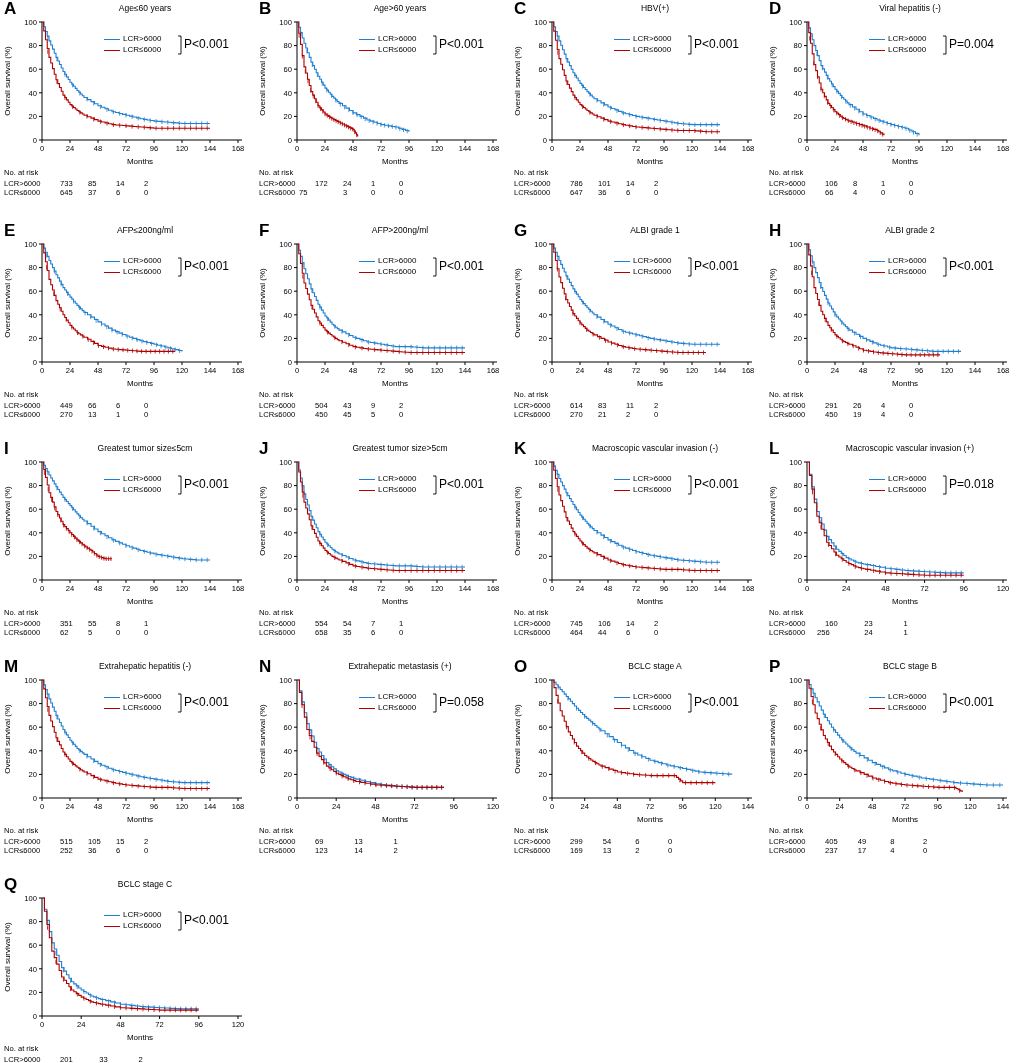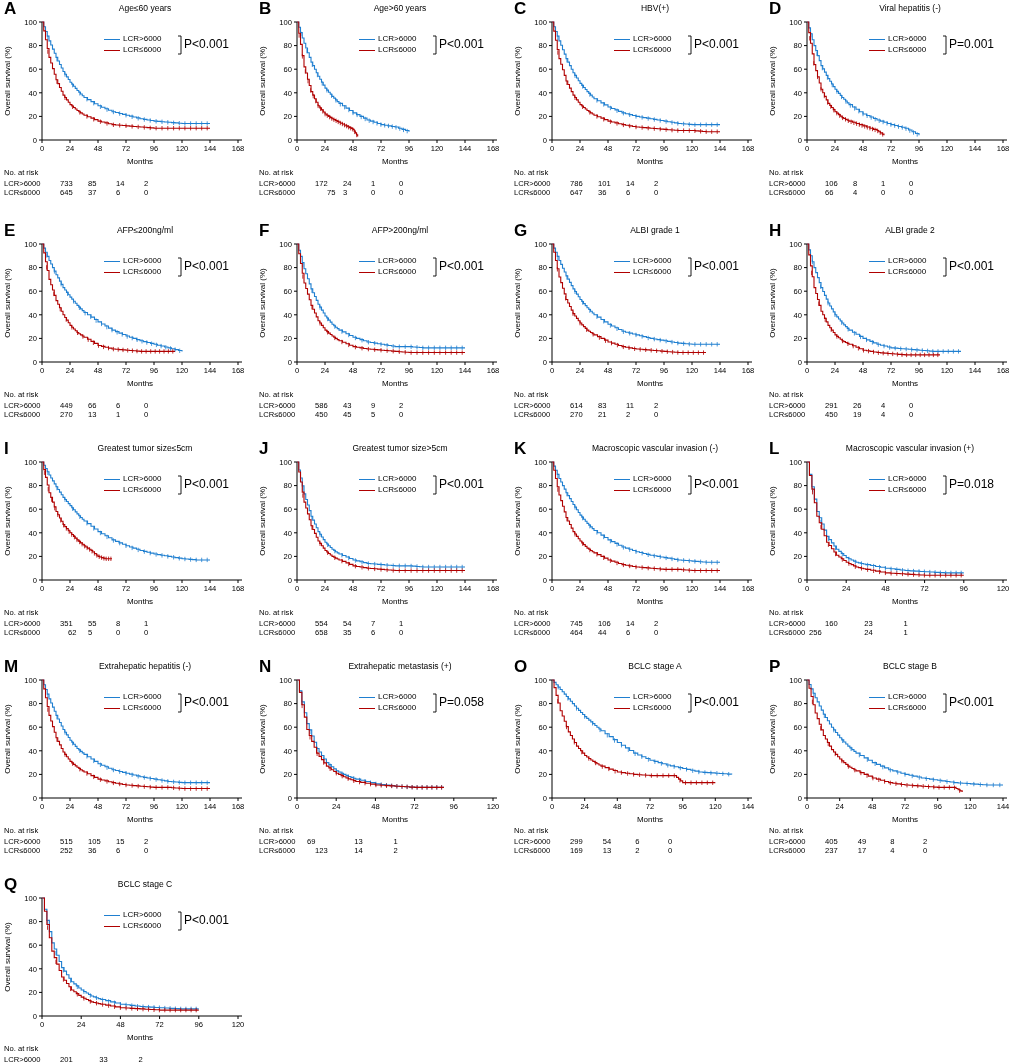--- a/index.html
+++ b/index.html
@@ -279,21 +279,21 @@
         <div class="risk-head">No. at risk</div>
         <div class="risk-row">
           <span class="risk-lbl">LCR&gt;6000</span>
           <span class="rv" style="left:56px">172</span>
           <span class="rv" style="left:84px">24</span>
           <span class="rv" style="left:112px">1</span>
           <span class="rv" style="left:140px">0</span>
         </div>
         <div class="risk-row">
           <span class="risk-lbl">LCR≤6000</span>
-          <span class="rv" style="left:68px">75</span>
+          <span class="rv" style="left:40px">75</span>
           <span class="rv" style="left:84px">3</span>
           <span class="rv" style="left:112px">0</span>
           <span class="rv" style="left:140px">0</span>
         </div>
       </div>
     </div>
     <div class="panel" style="left: 510px; top: 0px;">
       <div class="panel-letter">C</div>
       <div class="panel-title">HBV(+)</div>
       <div class="plot-wrap">
@@ -517,21 +517,21 @@
           <span class="leg-txt">LCR&gt;6000</span>
         </div>
         <div class="leg-row">
           <span class="leg-line red"></span>
           <span class="leg-txt">LCR≤6000</span>
         </div>
       </div>
       <div class="bracket" style="left: 177px; top: 34px;"><svg width="6" height="22" viewBox="0 0 6 22">
           <path d="M1,2 L4,2 L4,20 L1,20" fill="none" stroke="#000" stroke-width="0.9"></path>
         </svg></div>
-      <div class="pval" style="left: 184px; top: 39px;">P=0.001</div>
+      <div class="pval" style="left: 184px; top: 39px;">P=0.004</div>
       <div class="risk">
         <div class="risk-head">No. at risk</div>
         <div class="risk-row">
           <span class="risk-lbl">LCR&gt;6000</span>
           <span class="rv" style="left:56px">106</span>
           <span class="rv" style="left:84px">8</span>
           <span class="rv" style="left:112px">1</span>
           <span class="rv" style="left:140px">0</span>
         </div>
         <div class="risk-row">
@@ -772,21 +772,21 @@
         </div>
       </div>
       <div class="bracket" style="left: 177px; top: 34px;"><svg width="6" height="22" viewBox="0 0 6 22">
           <path d="M1,2 L4,2 L4,20 L1,20" fill="none" stroke="#000" stroke-width="0.9"></path>
         </svg></div>
       <div class="pval" style="left: 184px; top: 39px;">P&lt;0.001</div>
       <div class="risk">
         <div class="risk-head">No. at risk</div>
         <div class="risk-row">
           <span class="risk-lbl">LCR&gt;6000</span>
-          <span class="rv" style="left:56px">586</span>
+          <span class="rv" style="left:56px">504</span>
           <span class="rv" style="left:84px">43</span>
           <span class="rv" style="left:112px">9</span>
           <span class="rv" style="left:140px">2</span>
         </div>
         <div class="risk-row">
           <span class="risk-lbl">LCR≤6000</span>
           <span class="rv" style="left:56px">450</span>
           <span class="rv" style="left:84px">45</span>
           <span class="rv" style="left:112px">5</span>
           <span class="rv" style="left:140px">0</span>
@@ -1154,21 +1154,21 @@
         <div class="risk-head">No. at risk</div>
         <div class="risk-row">
           <span class="risk-lbl">LCR&gt;6000</span>
           <span class="rv" style="left:56px">351</span>
           <span class="rv" style="left:84px">55</span>
           <span class="rv" style="left:112px">8</span>
           <span class="rv" style="left:140px">1</span>
         </div>
         <div class="risk-row">
           <span class="risk-lbl">LCR≤6000</span>
-          <span class="rv" style="left:64px">62</span>
+          <span class="rv" style="left:56px">62</span>
           <span class="rv" style="left:84px">5</span>
           <span class="rv" style="left:112px">0</span>
           <span class="rv" style="left:140px">0</span>
         </div>
       </div>
     </div>
     <div class="panel" style="left: 255px; top: 440px;">
       <div class="panel-letter">J</div>
       <div class="panel-title">Greatest tumor size&gt;5cm</div>
       <div class="plot-wrap">
@@ -1524,21 +1524,21 @@
       <div class="risk">
         <div class="risk-head">No. at risk</div>
         <div class="risk-row">
           <span class="risk-lbl">LCR&gt;6000</span>
           <span class="rv" style="left:56px">160</span>
           <span class="rv" style="left:95.2px">23</span>
           <span class="rv" style="left:134.4px">1</span>
         </div>
         <div class="risk-row">
           <span class="risk-lbl">LCR≤6000</span>
-          <span class="rv" style="left:40px">256</span>
+          <span class="rv" style="left:48px">256</span>
           <span class="rv" style="left:95.2px">24</span>
           <span class="rv" style="left:134.4px">1</span>
         </div>
       </div>
     </div>
     <div class="panel" style="left: 0px; top: 658px;">
       <div class="panel-letter">M</div>
       <div class="panel-title">Extrahepatic hepatitis (-)</div>
       <div class="plot-wrap">
         <svg class="plot-svg" width="255" height="150" viewBox="0 0 255 150">
@@ -1762,21 +1762,21 @@
         </div>
       </div>
       <div class="bracket" style="left: 177px; top: 34px;"><svg width="6" height="22" viewBox="0 0 6 22">
           <path d="M1,2 L4,2 L4,20 L1,20" fill="none" stroke="#000" stroke-width="0.9"></path>
         </svg></div>
       <div class="pval" style="left: 184px; top: 39px;">P=0.058</div>
       <div class="risk">
         <div class="risk-head">No. at risk</div>
         <div class="risk-row">
           <span class="risk-lbl">LCR&gt;6000</span>
-          <span class="rv" style="left:48px">69</span>
+          <span class="rv" style="left:56px">69</span>
           <span class="rv" style="left:95.2px">13</span>
           <span class="rv" style="left:134.4px">1</span>
         </div>
         <div class="risk-row">
           <span class="risk-lbl">LCR≤6000</span>
           <span class="rv" style="left:56px">123</span>
           <span class="rv" style="left:95.2px">14</span>
           <span class="rv" style="left:134.4px">2</span>
         </div>
       </div>

